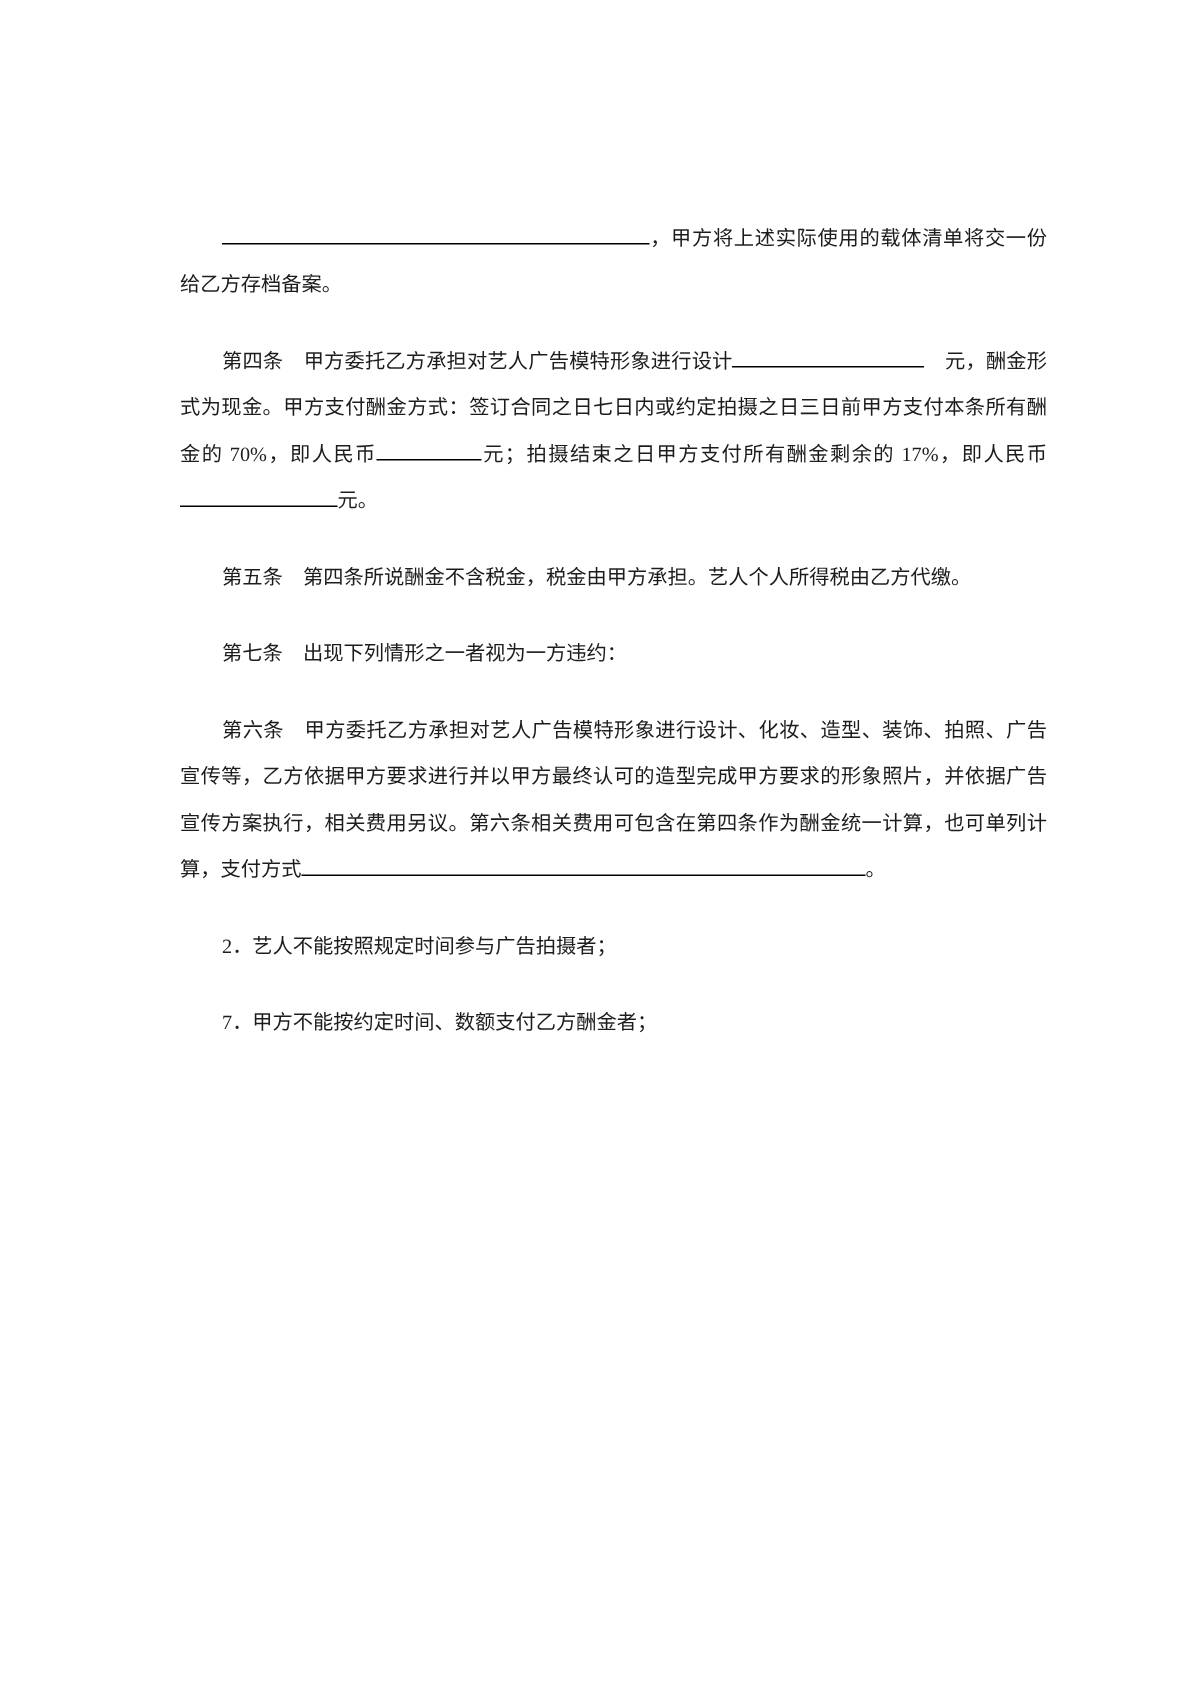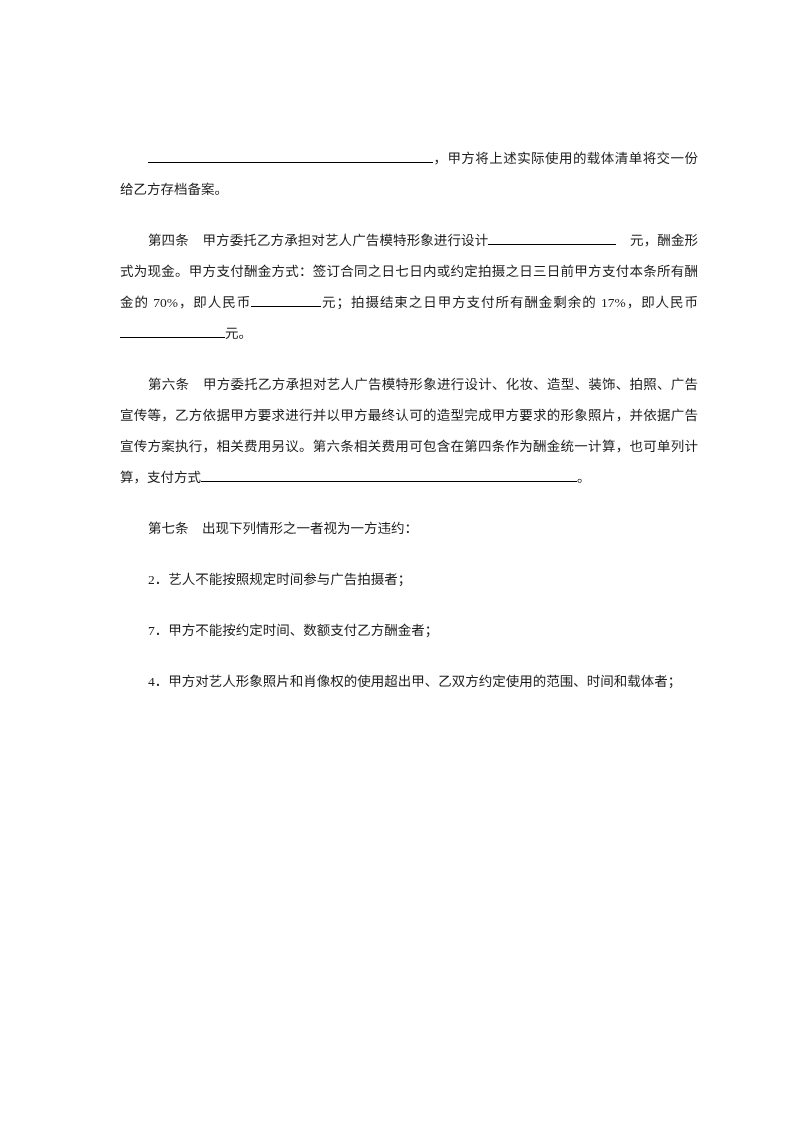--- a/index.html
+++ b/index.html
@@ -50,26 +50,26 @@
 
 <div class="page">
   <div class="content">
 
     <p class="para"><span class="blank b1"></span><span>，甲方将上述实际使用的载体清单将交一份给乙方存档备案。</span></p>
 
 
 
     <p class="para"><span>第四条　甲方委托乙方承担对艺人广告模特形象进行设计</span><span class="blank b3"></span><span>　元，酬金形式为现金。甲方支付酬金方式：签订合同之日七日内或约定拍摄之日三日前甲方支付本条所有酬金的 70%，即人民币</span><span class="blank b4"></span><span>元；拍摄结束之日甲方支付所有酬金剩余的 17%，即人民币</span><span class="blank b5"></span><span>元。</span></p>
 
+    <p class="para"><span>第五条　第四条所说酬金不含税金，税金由甲方承担。艺人个人所得税由乙方代缴。</span></p>
+
+    <p class="para"><span>第七条　出现下列情形之一者视为一方违约：</span></p>
 
     <p class="para"><span>第六条　甲方委托乙方承担对艺人广告模特形象进行设计、化妆、造型、装饰、拍照、广告宣传等，乙方依据甲方要求进行并以甲方最终认可的造型完成甲方要求的形象照片，并依据广告宣传方案执行，相关费用另议。第六条相关费用可包含在第四条作为酬金统一计算，也可单列计算，支付方式</span><span class="blank b6"></span><span>。</span></p>
-
-    <p class="para"><span>第七条　出现下列情形之一者视为一方违约：</span></p>
 
 
     <p class="para"><span>2．艺人不能按照规定时间参与广告拍摄者；</span></p>
 
     <p class="para"><span>7．甲方不能按约定时间、数额支付乙方酬金者；</span></p>
 
-    <p class="para"><span>4．甲方对艺人形象照片和肖像权的使用超出甲、乙双方约定使用的范围、时间和载体者；</span></p>
 
   </div>
 </div>
 
 </body></html>

